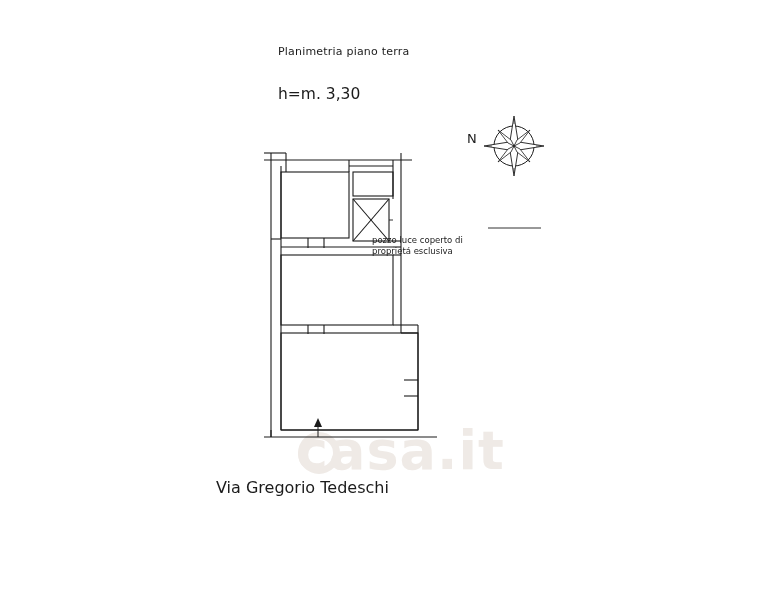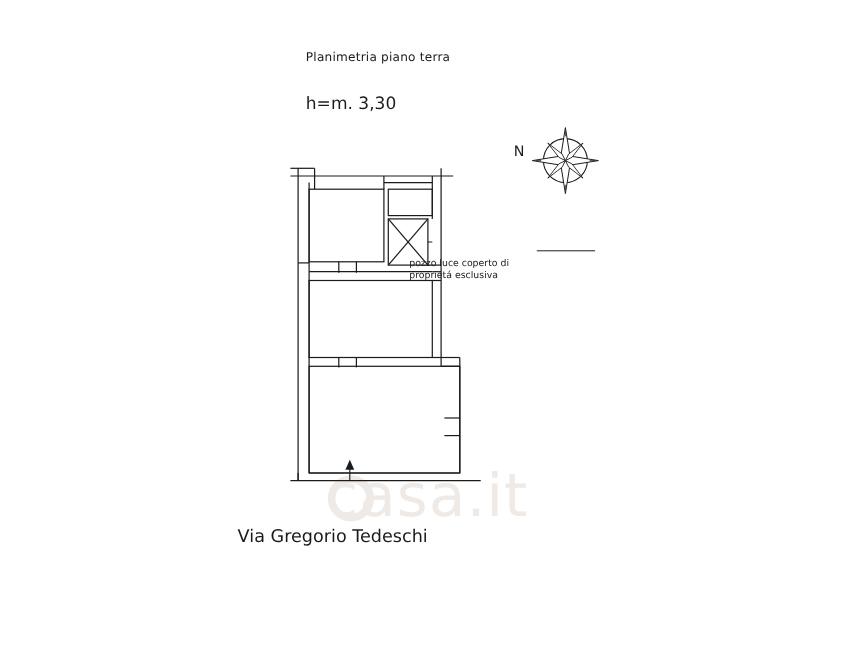--- a/index.html
+++ b/index.html
@@ -66,21 +66,21 @@
     position: absolute;
     left: 0;
     top: 0;
     pointer-events: none;
   }
   .wm {
     position: absolute;
     left: 296px;
     top: 424px;
     font-size: 54px;
-    font-weight: normal;
+    font-weight: bold;
     color: #efeae6;
     letter-spacing: 1px;
     line-height: 1;
     user-select: none;
   }
   .wm-dot {
     position: absolute;
     left: 298px;
     top: 432px;
     width: 42px;

